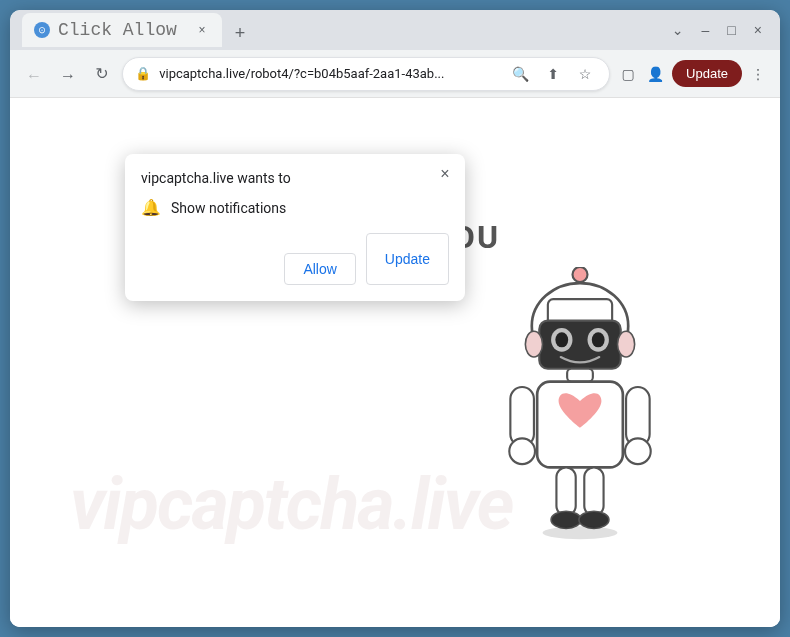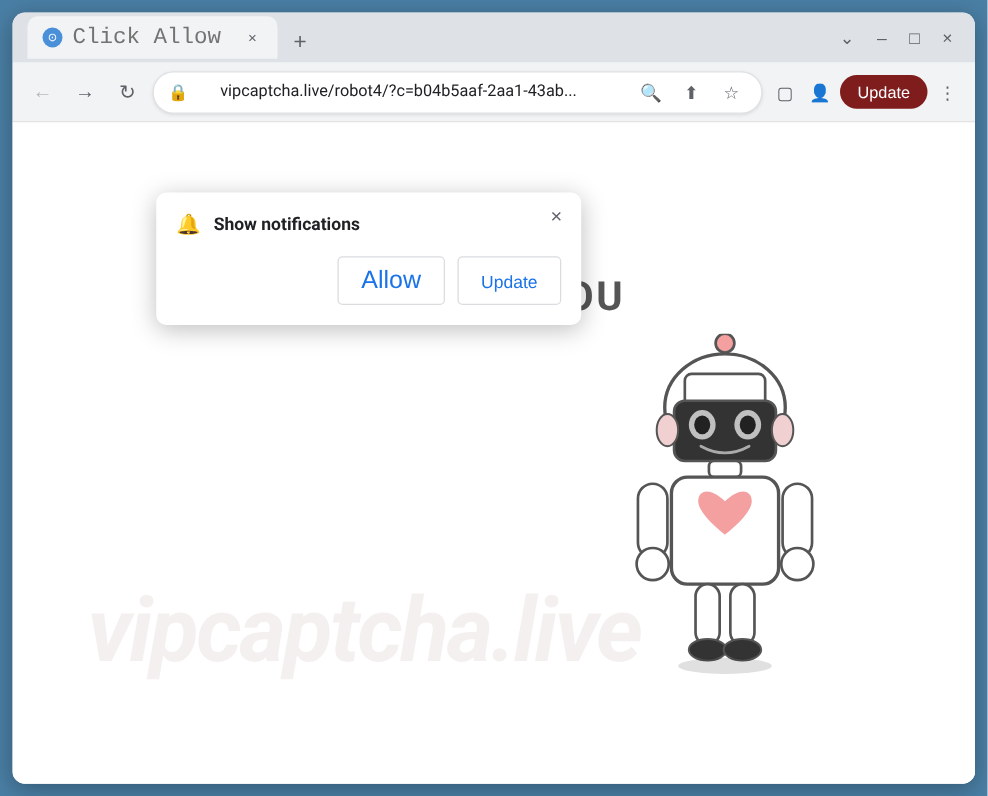--- a/index.html
+++ b/index.html
@@ -157,21 +157,20 @@
 
     .lock-icon {
       color: #5f6368;
       font-size: 13px;
     }
 
     .url-text {
       font-size: 13px;
       color: #202124;
       flex: 1;
-      margin-left: 17px;
     }
 
     .nav-icon-btn {
       background: transparent;
       border: none;
       color: #5f6368;
       font-size: 14px;
       cursor: pointer;
       width: 24px;
       height: 24px;
@@ -299,38 +298,38 @@
     }
 
     .bell-icon {
       font-size: 16px;
       color: #5f6368;
     }
 
     .permission-text {
       font-size: 14px;
       color: #202124;
-      font-weight: bold;
     }
 
     .popup-actions {
       display: flex;
       justify-content: flex-end;
       gap: 10px;
     }
 
     .btn-allow {
       background: white;
       border: 1px solid #dadce0;
       border-radius: 4px;
       padding: 7px 18px;
-      font-size: 20px;
+      font-size: 14px;
       color: #1a73e8;
       cursor: pointer;
       font-weight: 500;
+      margin-top: 20px;
     }
 
     .btn-block {
       background: white;
       border: 1px solid #dadce0;
       border-radius: 4px;
       padding: 7px 18px;
       font-size: 14px;
       color: #1a73e8;
       cursor: pointer;
@@ -432,20 +431,21 @@
 
       <div class="speech-bubble">
         <span class="speech-text">YOU</span>
       </div>
 
     </div>
 
     <div class="notification-popup">
       <button class="popup-close">×</button>
 
+      <div class="popup-title">vipcaptcha.live wants to</div>
 
       <div class="popup-permission">
         <span class="bell-icon">🔔</span>
         <span class="permission-text">Show notifications</span>
       </div>
 
       <div class="popup-actions">
         <button class="btn-allow">Allow</button>
         <button class="btn-block">Update</button>
       </div>

